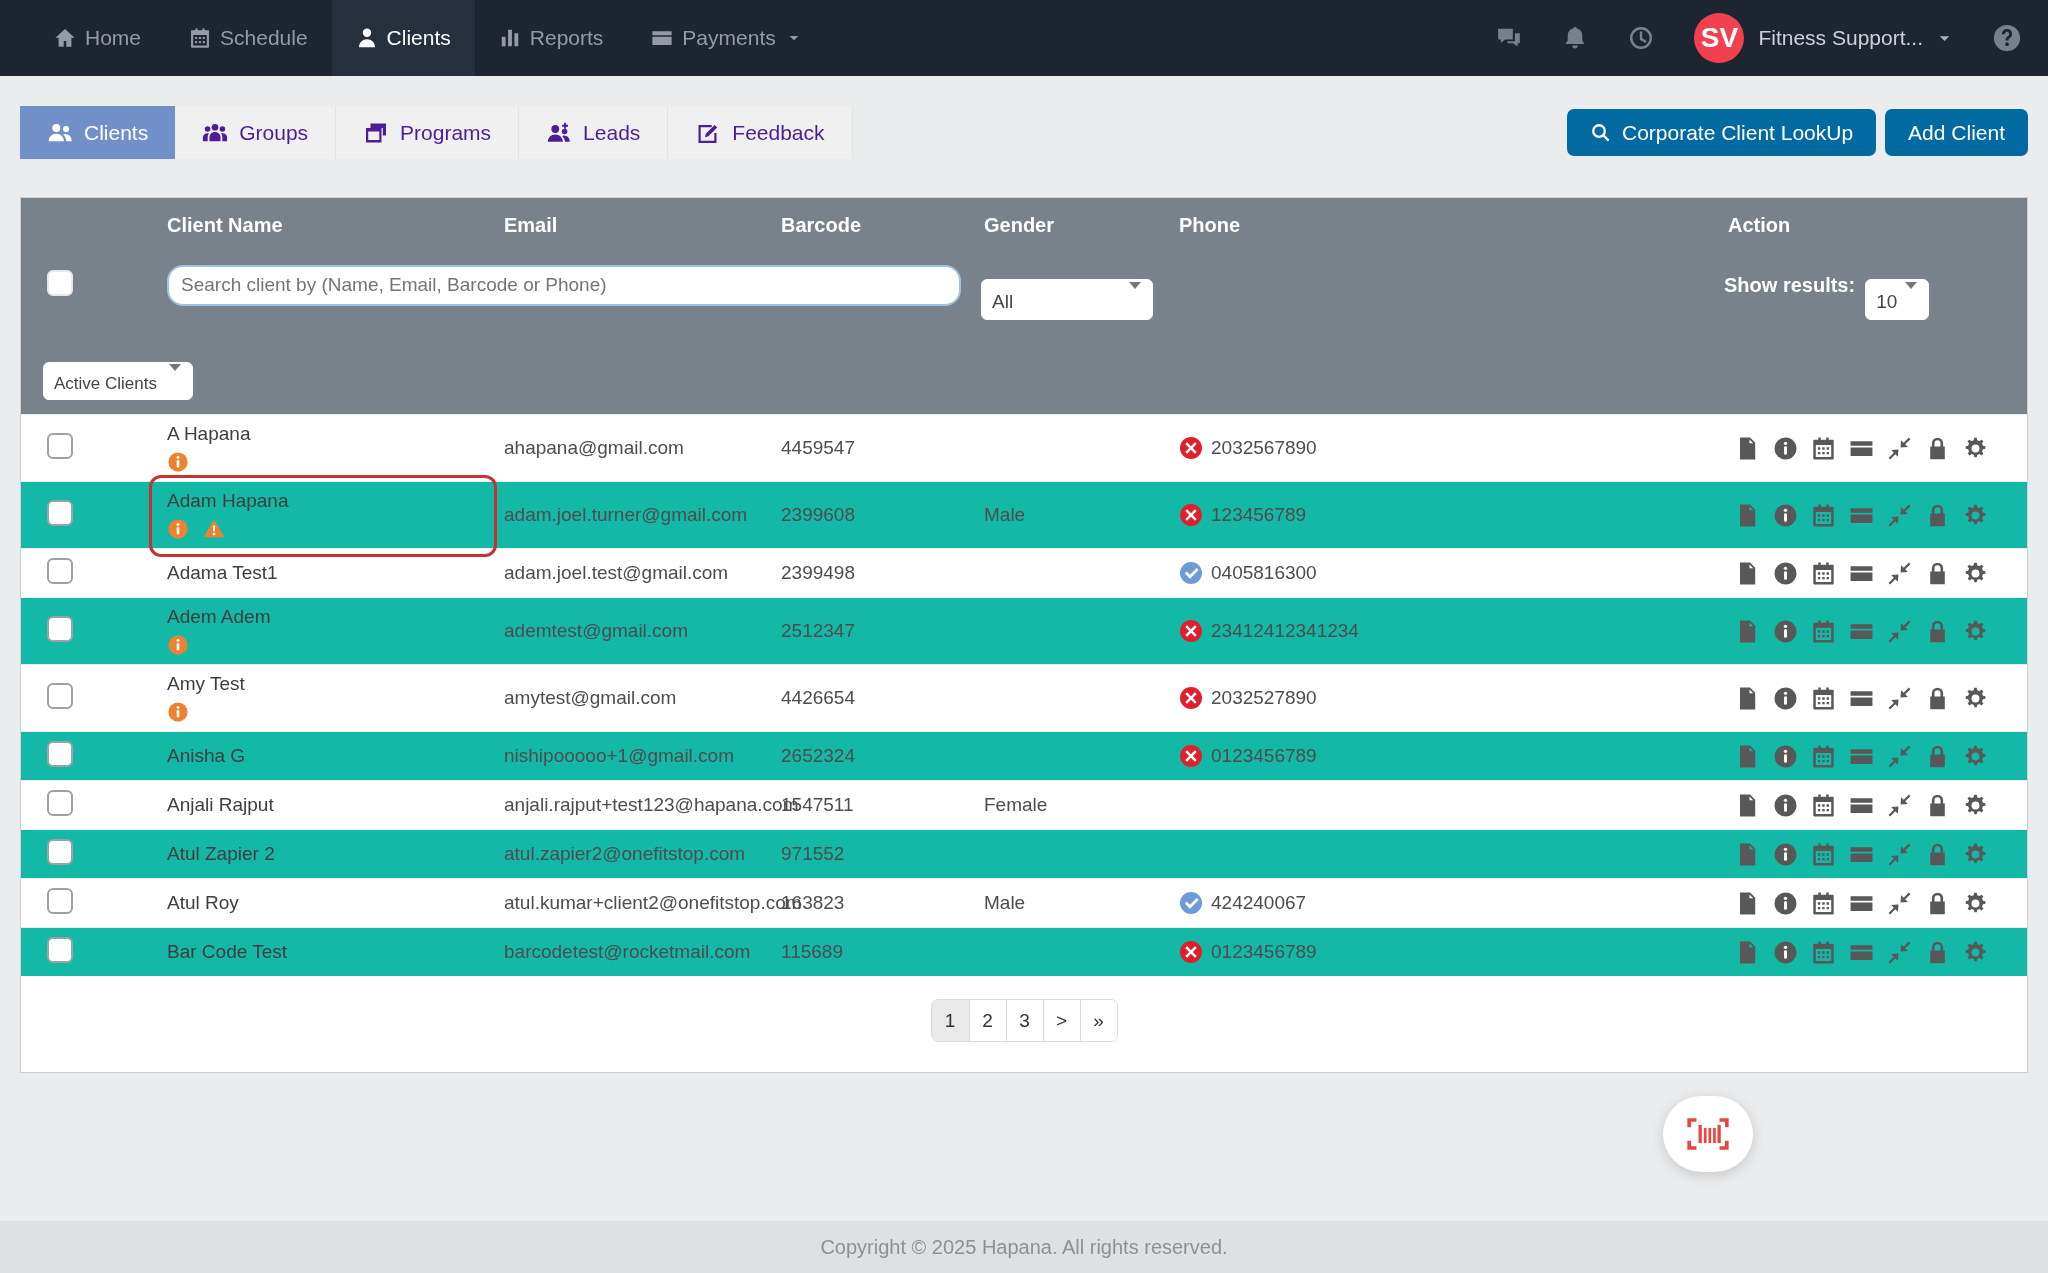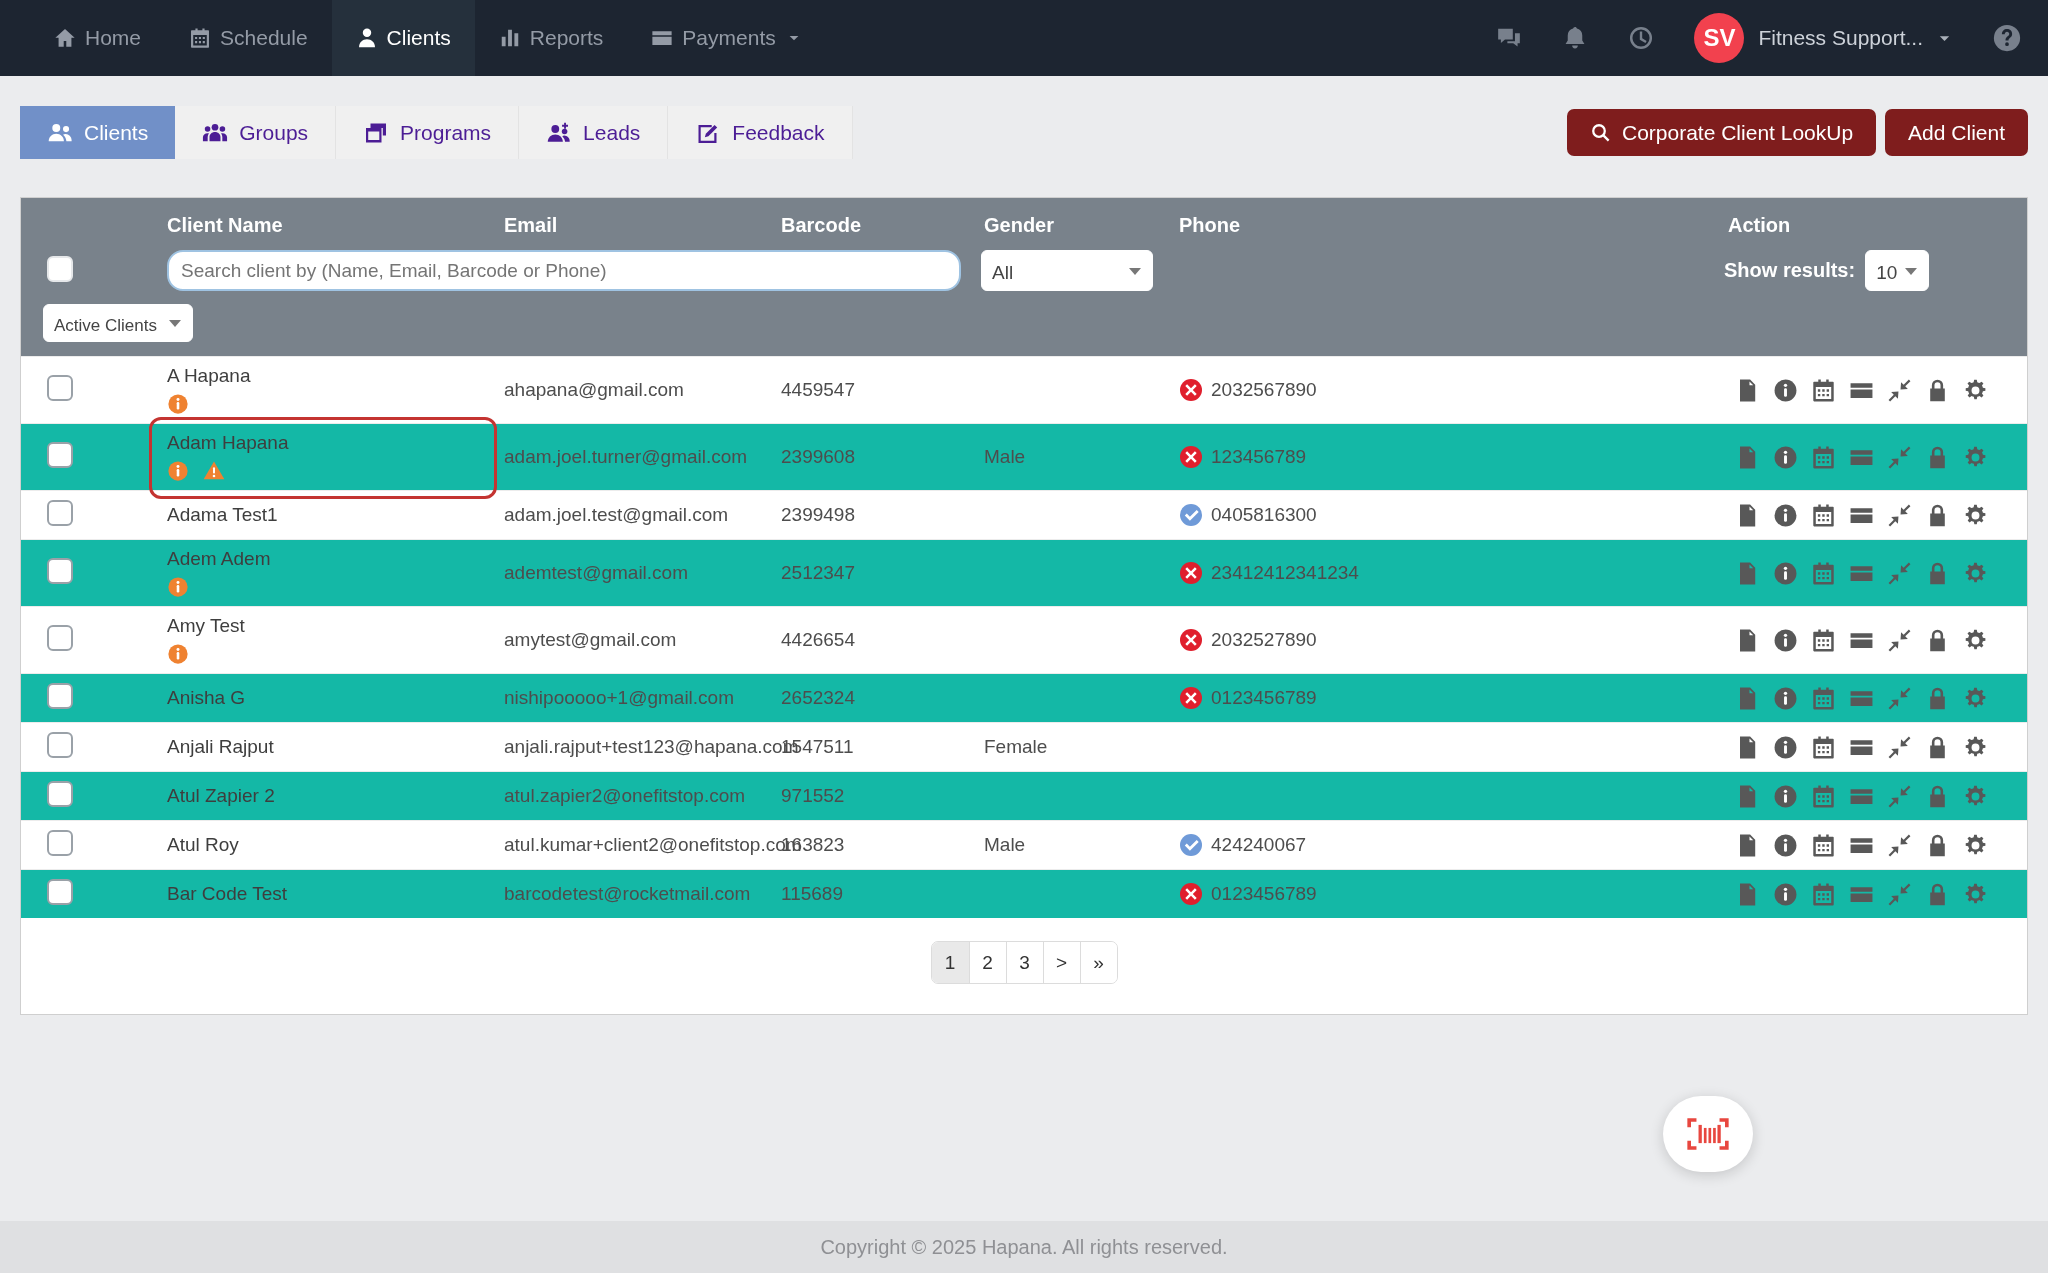--- a/index.html
+++ b/index.html
@@ -27,40 +27,40 @@
   }
   .nav-item .ico { width:22px; height:22px; }
   .nav-item.active { background:#25303c; color:#ffffff; }
   .nav-item .nav-caret { width:14px; height:14px; margin-left:2px; }
   .nav-right { margin-left:auto; display:flex; align-items:center; gap:40px; }
   .nav-ico { width:26px; height:26px; color:#78808c; cursor:pointer; }
   .nav-ico.help-ico { width:30px; height:30px; }
   .account { display:flex; align-items:center; gap:14px; cursor:pointer; }
   .avatar {
     width:50px; height:50px; border-radius:50%; background:#f2414e;
-    color:#fff; font-weight:bold; font-size:24px;
+    color:#fff; font-weight:bold; font-size:28px;
     display:flex; align-items:center; justify-content:center;
   }
   .account-name { color:#cdd2d9; font-size:21px; }
   .account .caret { width:15px; height:15px; color:#aab0b9; }
 
   
   .content { padding:30px 20px 0 20px; }
   .tabs-row { display:flex; justify-content:space-between; align-items:center; }
   .tabs { display:flex; }
   .tab {
     height:53px; padding:0 27px; display:flex; align-items:center; gap:11px;
     background:#f0f0f0; color:#4c1d95; font-size:21px; cursor:pointer;
     border-right:1px solid #e3e3e3;
   }
   .tab .ico { width:26px; height:24px; }
   .tab.active { background:#7190c8; color:#fff; border-right:none; }
   .toolbar { display:flex; gap:9px; }
   .btn-dark {
-    background:#7f1d1d; color:#fff; border:none; border-radius:7px;
+    background:#0369a1; color:#fff; border:none; border-radius:7px;
     height:47px; padding:0 23px; font-size:21px;
     font-family:"Liberation Sans",sans-serif;
     display:flex; align-items:center; gap:11px; cursor:pointer;
   }
   .btn-dark .ico { width:21px; height:21px; }
 
   
   .table-card {
     margin-top:38px; background:#fff; border:1px solid #cfcfcf;
     width:2008px;
@@ -91,21 +91,21 @@
   .select-wrap { position:relative; display:inline-block; }
   .select-wrap::after {
     content:""; position:absolute; right:12px; top:50%; margin-top:-3px;
     border-left:6px solid transparent; border-right:6px solid transparent;
     border-top:7px solid #777; pointer-events:none;
   }
   .hdr-select, .sm-select, .action-select {
     appearance:none; -webkit-appearance:none; background:#fff;
     border:1px solid #fff; border-radius:6px; color:#444;
     font-size:19px; font-family:"Liberation Sans",sans-serif;
-    padding:4px 30px 0 10px; height:41px; cursor:pointer;
+    padding:4px 30px 0 10px; height:41px; cursor:pointer;margin-top:29px;
   }
   .hdr-select { width:172px; margin-left:20px; }
   .show-results { display:flex; align-items:center; gap:10px; }
   .show-results-label { font-weight:bold; font-size:20px; }
   .sm-select { width:64px; }
   .action-controls { display:flex; align-items:center; gap:9px; }
   .action-select { width:150px; height:38px; font-size:17px; padding-right:26px; }
   .hdr-ico { width:25px; height:25px; color:#fff; cursor:pointer; }
 
   

